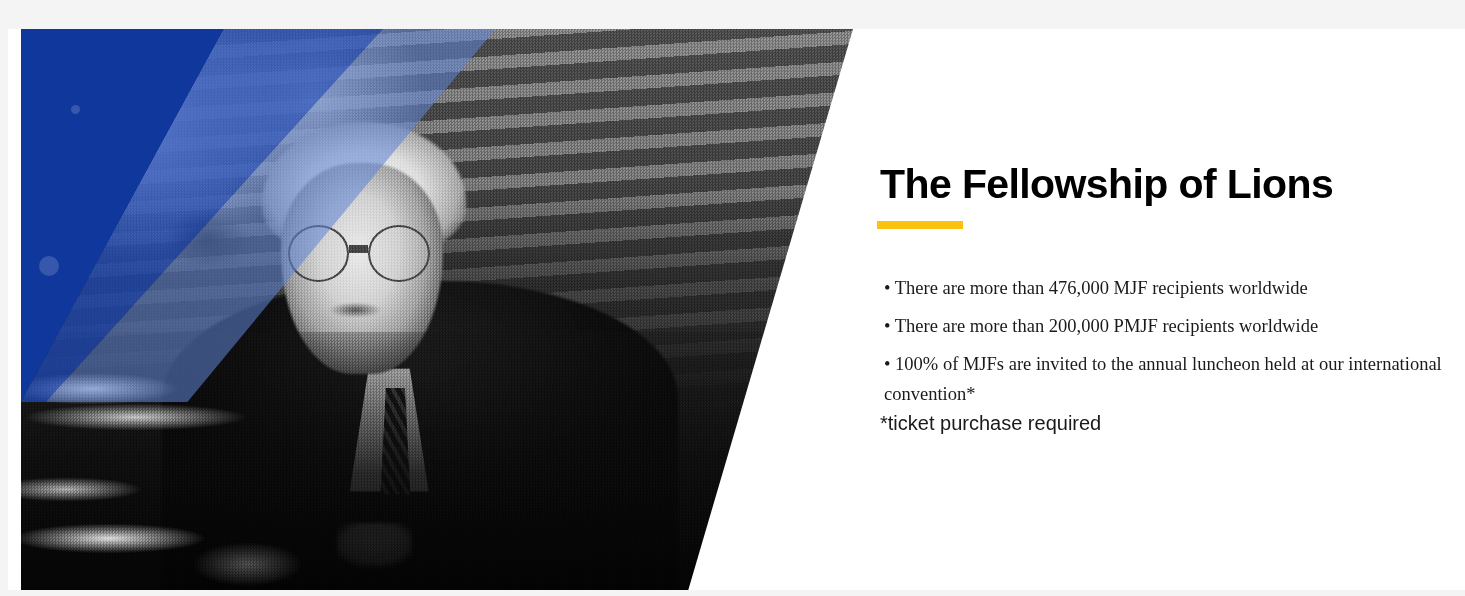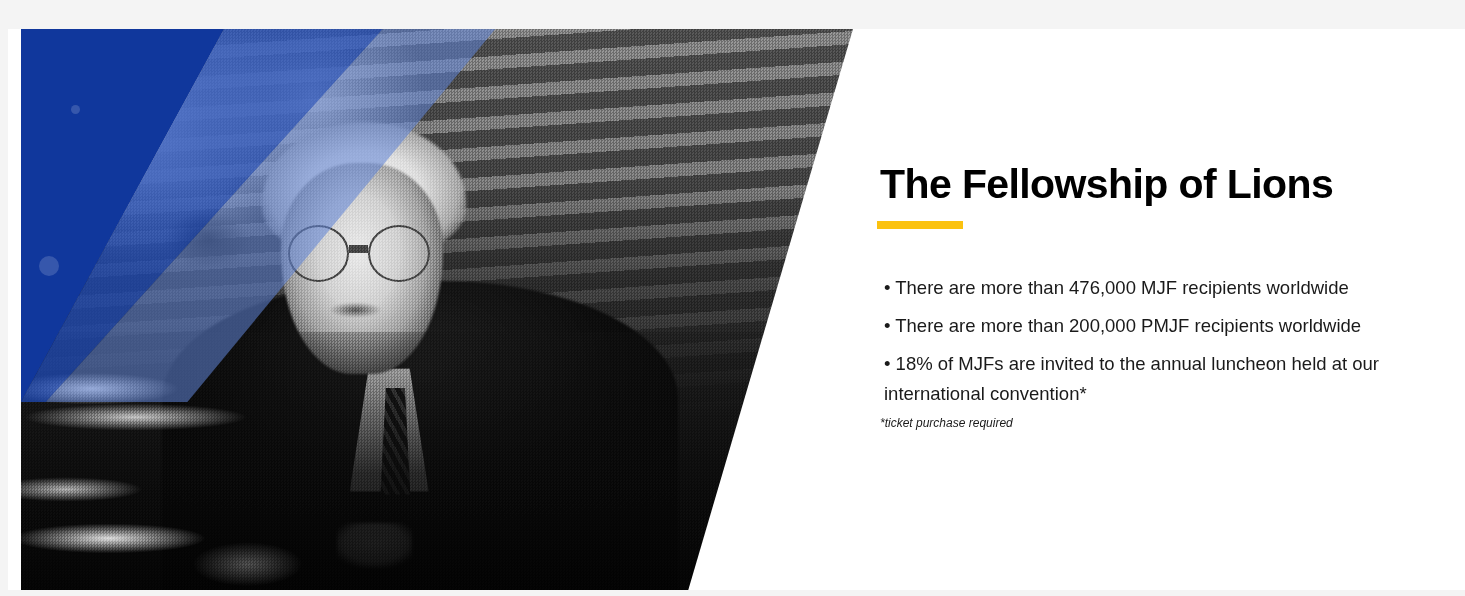--- a/index.html
+++ b/index.html
@@ -276,28 +276,28 @@
     left: 0;
     top: 236px;
     width: 582px;
     font-size: 18.5px;
     line-height: 30px;
     color: #1a1a1a;
   }
   .facts .fact {
     display: block;
     text-indent: 0;
+    font-family: Liberation Serif, serif;
   }
   .footnote {
     position: absolute;
     left: 0;
     top: 376px;
-    font-size: 12px;
+    font-size: 20px;
     line-height: 28px;
-    font-style: italic;
     color: #1a1a1a;
   }
 </style>
 </head>
 <body>
 
 <div id="page">
 
   <div class="content-card">
 
@@ -336,20 +336,20 @@
 
     <div class="copy">
 
       <h1 class="headline">The Fellowship of Lions</h1>
 
       <div class="rule"></div>
 
       <div class="facts">
         <span class="fact">• There are more than 476,000 MJF recipients worldwide</span>
         <span class="fact">• There are more than 200,000 PMJF recipients worldwide</span>
-        <span class="fact">• 18% of MJFs are invited to the annual luncheon held at our international convention*</span>
+        <span class="fact">• 100% of MJFs are invited to the annual luncheon held at our international convention*</span>
       </div>
 
       <div class="footnote">*ticket purchase required</div>
     </div>
 
   </div>
 </div>
 
 </body></html>

